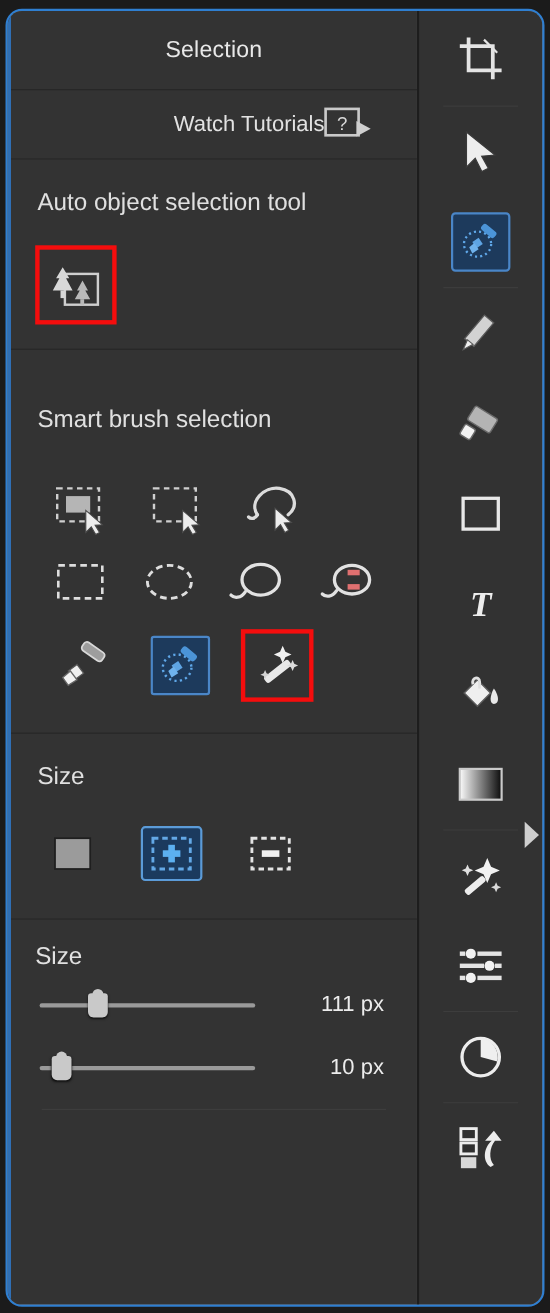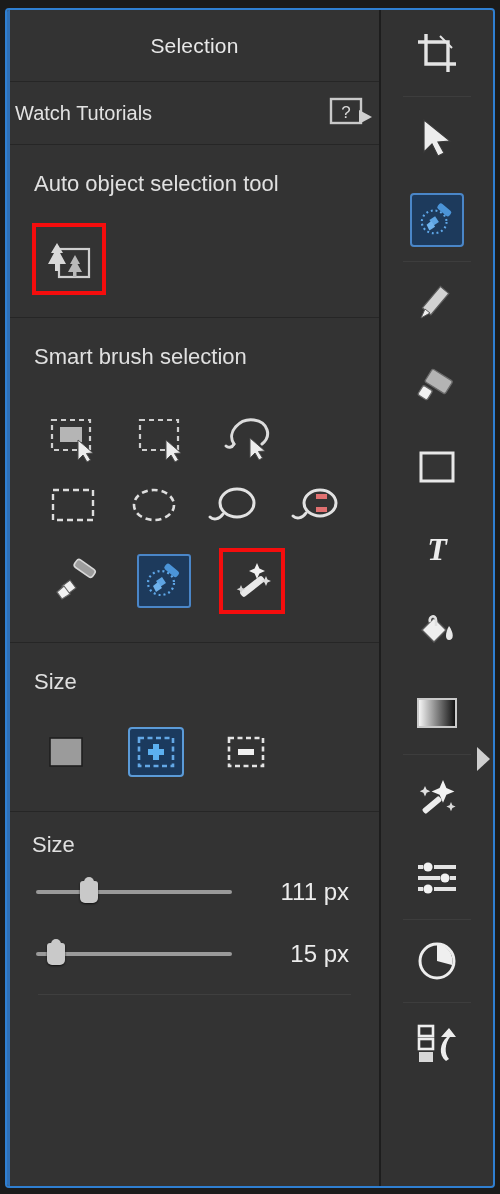--- a/index.html
+++ b/index.html
@@ -1,33 +1,33 @@
 <!DOCTYPE html>
 <html><head>
 <meta charset="utf-8">
 <style>
   html,body{margin:0;padding:0;background:#1b1b1b;}
   body{width:500px;height:1194px;font-family:"Liberation Sans",sans-serif;overflow:hidden;}
   #app{position:relative;width:500px;height:1194px;background:#1b1b1b;}
 
   
   .dock{position:absolute;left:5px;top:8px;width:490px;height:1180px;
-        border:2px solid #2f7fd1;border-radius:4px;box-sizing:border-box;
+        border:2px solid #2f7fd1;border-radius:15px;box-sizing:border-box;
         background:#737373;overflow:hidden;display:flex;}
 
   .panel{width:372px;background:#333333;position:relative;box-sizing:border-box;
          border-left:3px solid #2f6fb5;}
   .toolbar{flex:1;background:#323232;position:relative;border-left:2px solid #1d1d1d;}
 
   .sec{border-bottom:1px solid #262626;box-sizing:border-box;position:relative;}
 
   .title{height:72px;display:flex;align-items:center;justify-content:center;
          color:#e8e8e8;font-size:21px;letter-spacing:.2px;}
 
-  .tut{height:63px;display:flex;align-items:center;padding:0 5px;}
+  .tut{height:63px;display:flex;align-items:center;padding:0 40px;text-align:right;}
   .tut-label{color:#e2e2e2;font-size:20px;flex:1;}
   .tut-ico{width:44px;height:32px;position:relative;}
 
   .block{padding:26px 22px 22px 22px;}
   .h{color:#e0e0e0;font-size:22px;margin:0 0 26px 2px;}
 
   .redbox{border:4px solid #f50d0d;display:inline-flex;align-items:center;
           justify-content:center;box-sizing:border-box;}
 
   .tile{width:54px;height:54px;display:flex;align-items:center;justify-content:center;
@@ -44,21 +44,21 @@
 
   .slider-sec{padding:20px 22px 6px 22px;}
   .sl-label{color:#e0e0e0;font-size:22px;margin-bottom:20px;}
   .sl-row{display:flex;align-items:center;}
   .track{position:relative;width:196px;height:4px;background:#9a9a9a;border-radius:2px;
          margin-left:4px;}
   .knob{position:absolute;top:-9px;width:18px;height:22px;background:#c9c9c9;
         border-radius:3px 3px 5px 5px;box-shadow:0 1px 2px #111;}
   .knob:after{content:"";position:absolute;left:4px;top:-4px;width:10px;height:8px;
         background:#c9c9c9;border-radius:6px 6px 0 0;}
-  .sl-val{margin-left:auto;color:#ececec;font-size:24px;padding-right:8px;text-align:right;}
+  .sl-val{margin-left:auto;color:#ececec;font-size:20px;padding-right:8px;text-align:right;}
   .hr{height:1px;background:#3f3f3f;margin:26px 6px 0 6px;}
 
   
   .tbtn{height:82px;display:flex;align-items:center;justify-content:center;position:relative;}
   .tbtn .hit{width:50px;height:50px;display:flex;align-items:center;justify-content:center;}
   .tbtn .hit.sel{background:#1d3a5c;border:2px solid #4a86c8;border-radius:4px;}
   .tdiv{height:1px;background:#3d3d3d;margin:0 22px;}
   .expander{position:absolute;right:2px;top:735px;width:16px;height:28px;}
 
   svg{display:block;overflow:visible;}
@@ -93,21 +93,21 @@
               <path d="M12 6 L6 16 L9 16 L3 27 L21 27 L15 16 L18 16 Z" fill="#d8d8d8"></path>
               <rect x="10" y="27" width="4" height="7" fill="#d8d8d8"></rect>
               <path d="M30 18 L25 27 L27.5 27 L23 35 L37 35 L32.5 27 L35 27 Z" fill="#b9b9b9"></path>
               <rect x="28" y="35" width="3.5" height="5" fill="#b9b9b9"></rect>
             </svg>
           </span>
         </div>
       </div>
 
       <div class="sec block" style="padding-bottom:28px;">
-        <div class="h" style="margin-bottom:44px;">Smart brush selection</div>
+        <div class="h" style="margin-bottom:44px;margin-top:24px;">Smart brush selection</div>
 
         <div class="row">
           <div class="cell">
             <svg width="56" height="50" viewBox="0 0 56 50">
               <rect x="4" y="6" width="38" height="30" fill="none" stroke="#cfcfcf" stroke-width="2.2" stroke-dasharray="5,4"></rect>
               <rect x="12" y="13" width="22" height="15" fill="#b5b5b5"></rect>
               <path d="M30 26 L30 46 L35 41 L39 48 L42.5 46 L38.5 39.5 L45 39 Z" fill="#ededed" stroke="#4a4a4a" stroke-width="1"></path>
             </svg>
           </div>
           <div class="cell">
@@ -215,21 +215,21 @@
           </div>
           <div class="sl-val">111 px</div>
         </div>
       </div>
 
       <div class="slider-sec" style="padding-top:28px;">
         <div class="sl-row">
           <div class="track">
             <span class="knob" id="feather-knob" style="left: calc(10% - 9px);"></span>
           </div>
-          <div class="sl-val">15 px</div>
+          <div class="sl-val">10 px</div>
         </div>
         <div class="hr"></div>
       </div>
     </div>
 
     <div class="toolbar">
 
       <div class="tbtn" style="height:86px;">
         <span class="hit">
           <svg width="42" height="42" viewBox="0 0 42 42">

